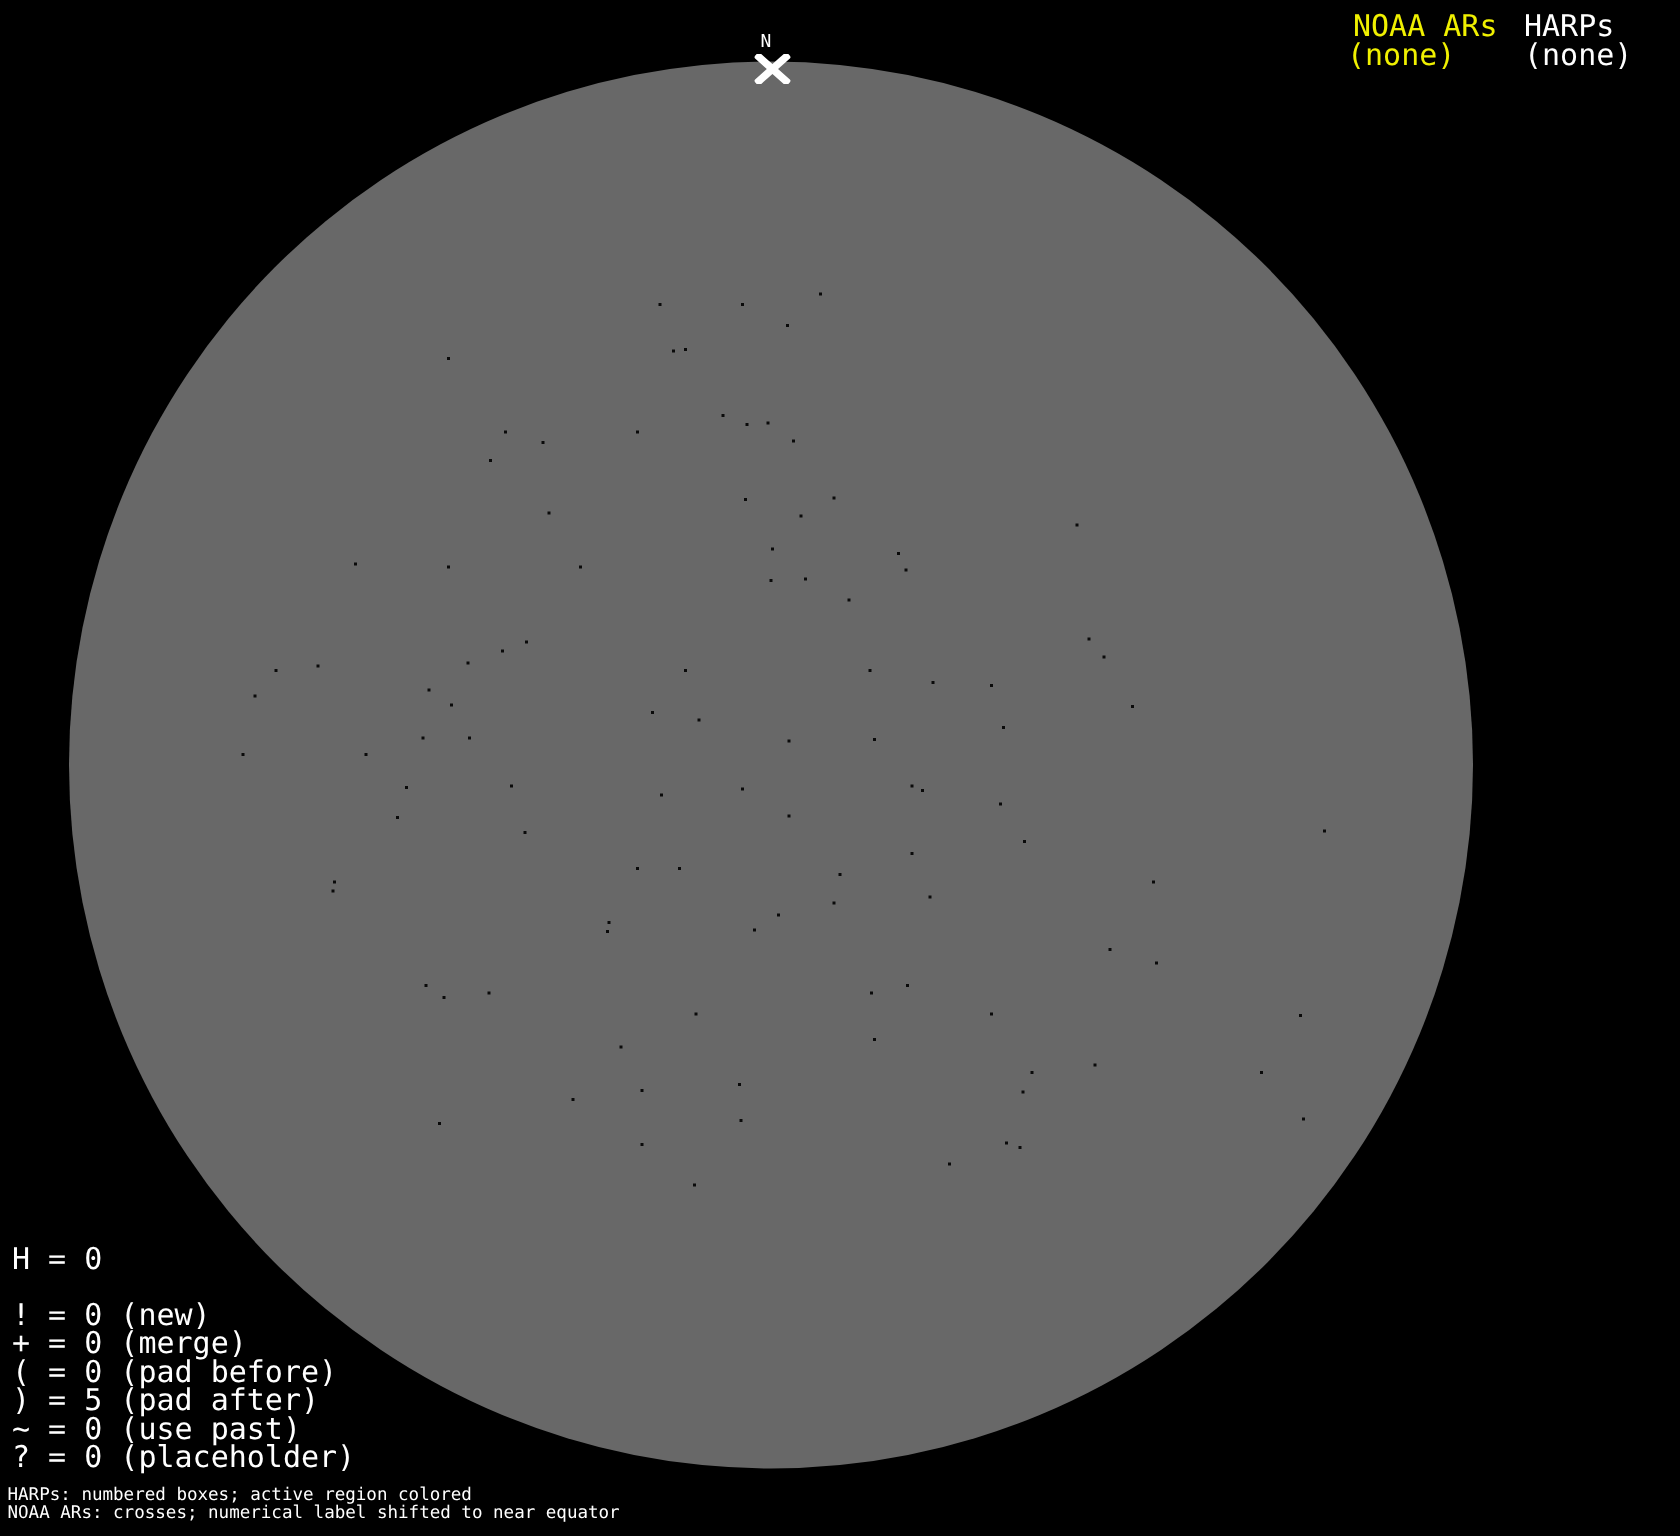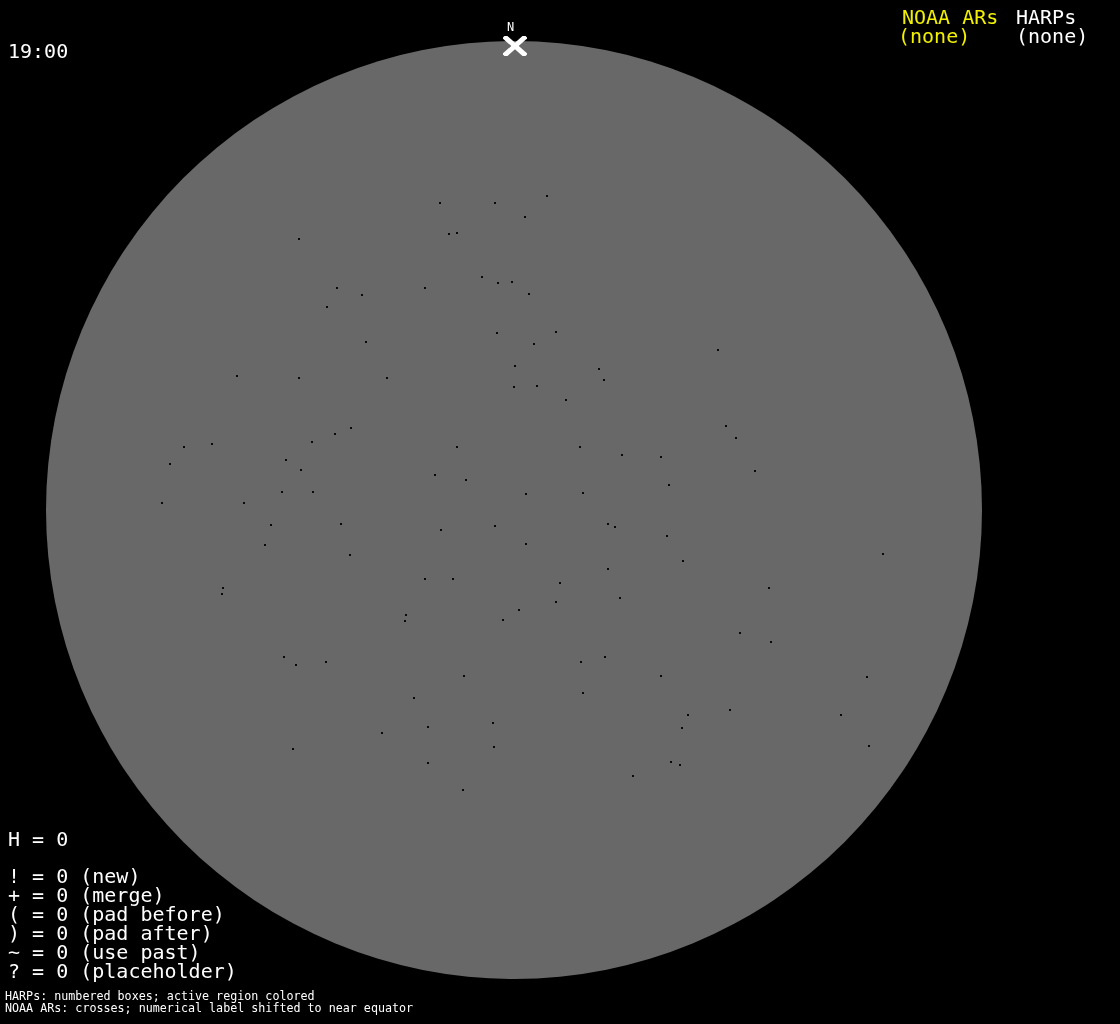--- a/index.html
+++ b/index.html
@@ -208,34 +208,33 @@
       <div class="speckle" style="left: 462px; top: 789px;"></div>
     </div>
 
   <div id="north-label" class="mono">N</div>
   <svg id="north-cross" viewBox="0 0 24 20">
     <line x1="3" y1="2" x2="21" y2="18" stroke="#ffffff" stroke-width="5" stroke-linecap="square"></line>
     <line x1="21" y1="2" x2="3" y2="18" stroke="#ffffff" stroke-width="5" stroke-linecap="square"></line>
   </svg>
 
   <div id="title-block" class="mono">
-    <div>19:00</div>
   </div>
 
   <div id="noaa-label" class="counter-line mono yellow">NOAA ARs</div>
   <div id="noaa-value" class="counter-line mono yellow">(none)</div>
   <div id="harps-label" class="counter-line mono">HARPs</div>
   <div id="harps-value" class="counter-line mono">(none)</div>
 
   <div id="legend-h" class="mono">H = 0</div>
   <div id="legend-items">
     <div class="mono">! = 0 (new)</div>
     <div class="mono">+ = 0 (merge)</div>
     <div class="mono">( = 0 (pad before)</div>
-    <div class="mono">) = 0 (pad after)</div>
+    <div class="mono">) = 5 (pad after)</div>
     <div class="mono">~ = 0 (use past)</div>
     <div class="mono">? = 0 (placeholder)</div>
   </div>
 
   <div id="footer">
     <div class="mono">HARPs: numbered boxes; active region colored</div>
     <div class="mono">NOAA ARs: crosses; numerical label shifted to near equator</div>
   </div>
 
 </div>

